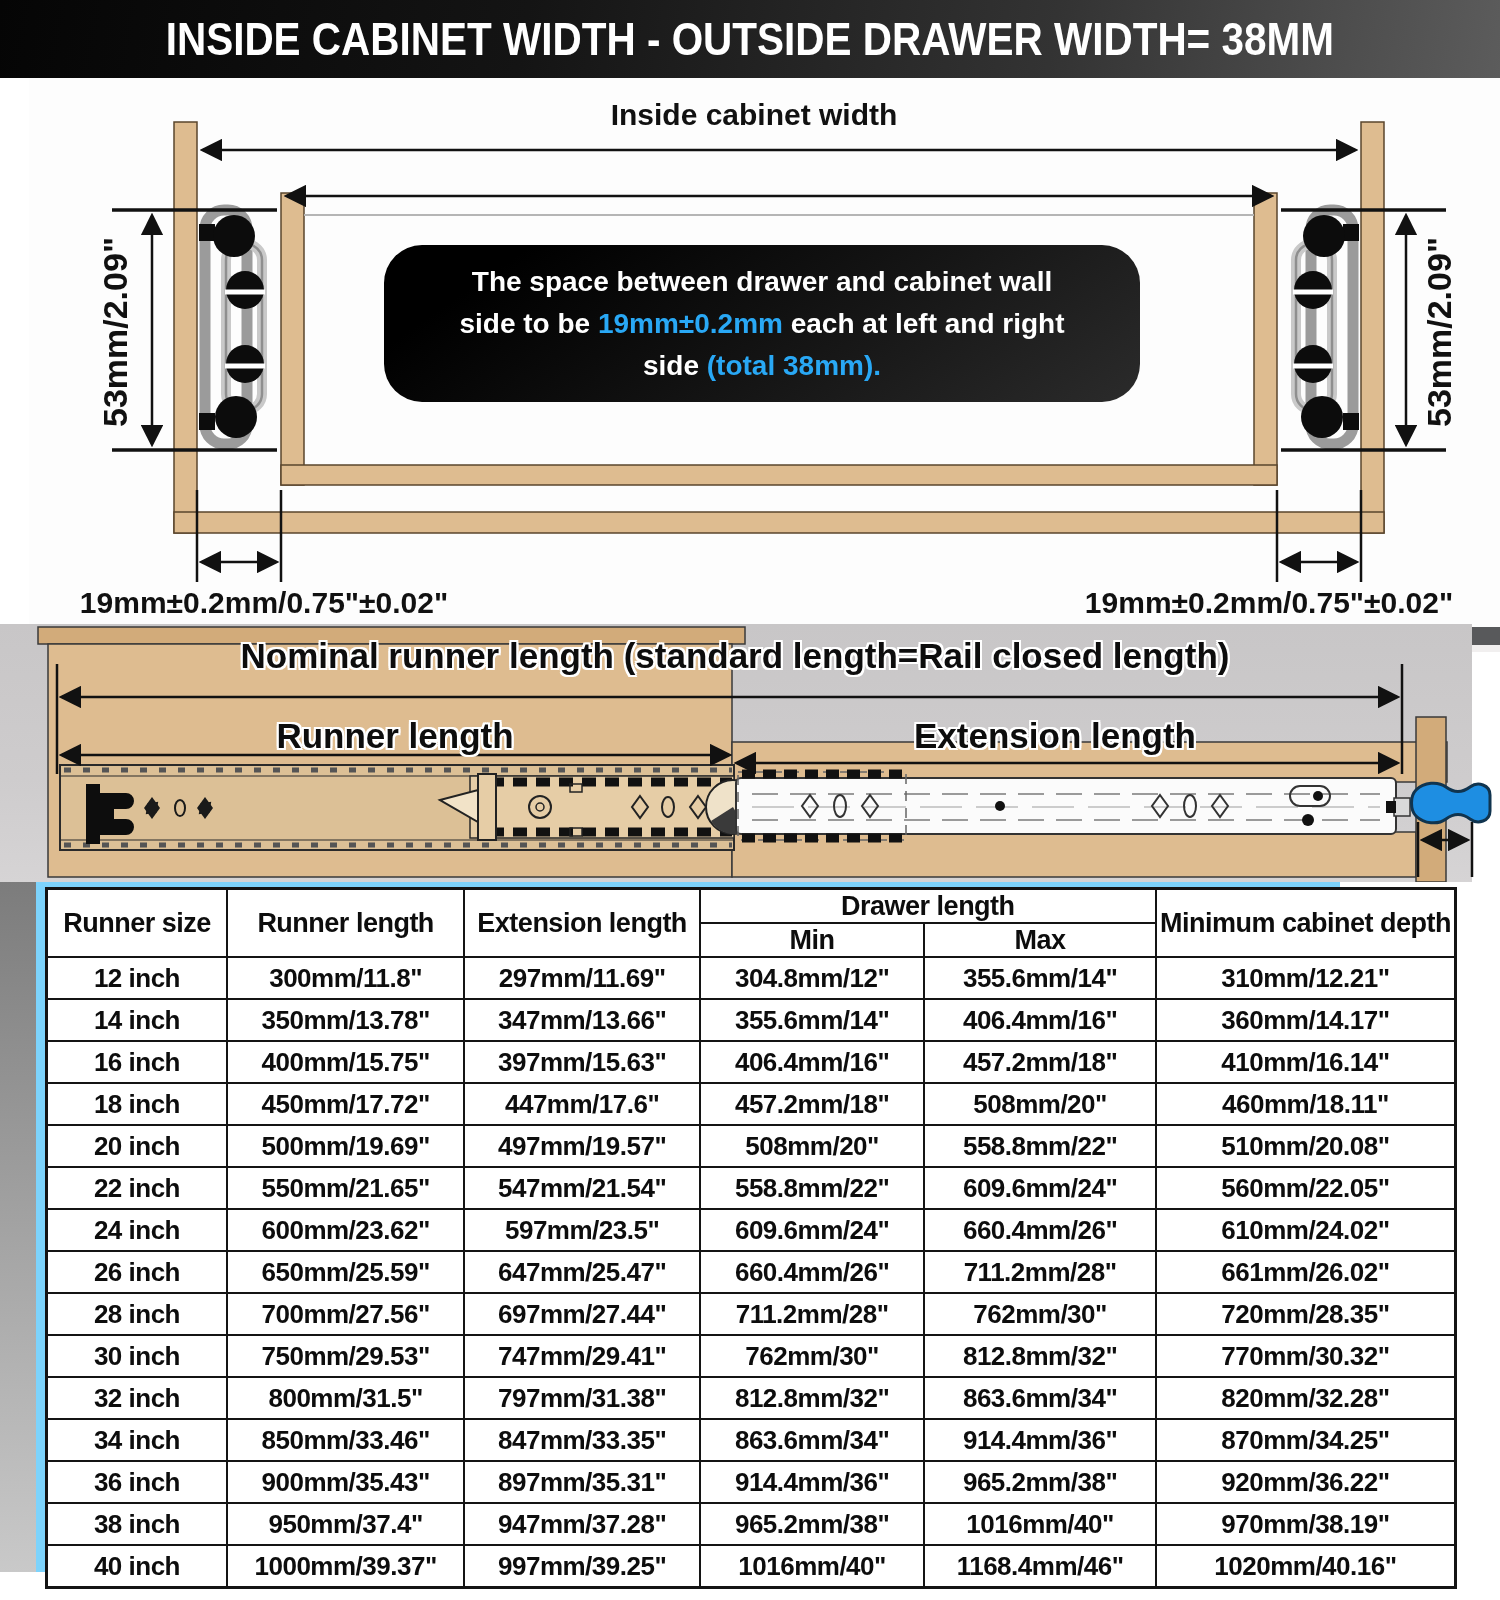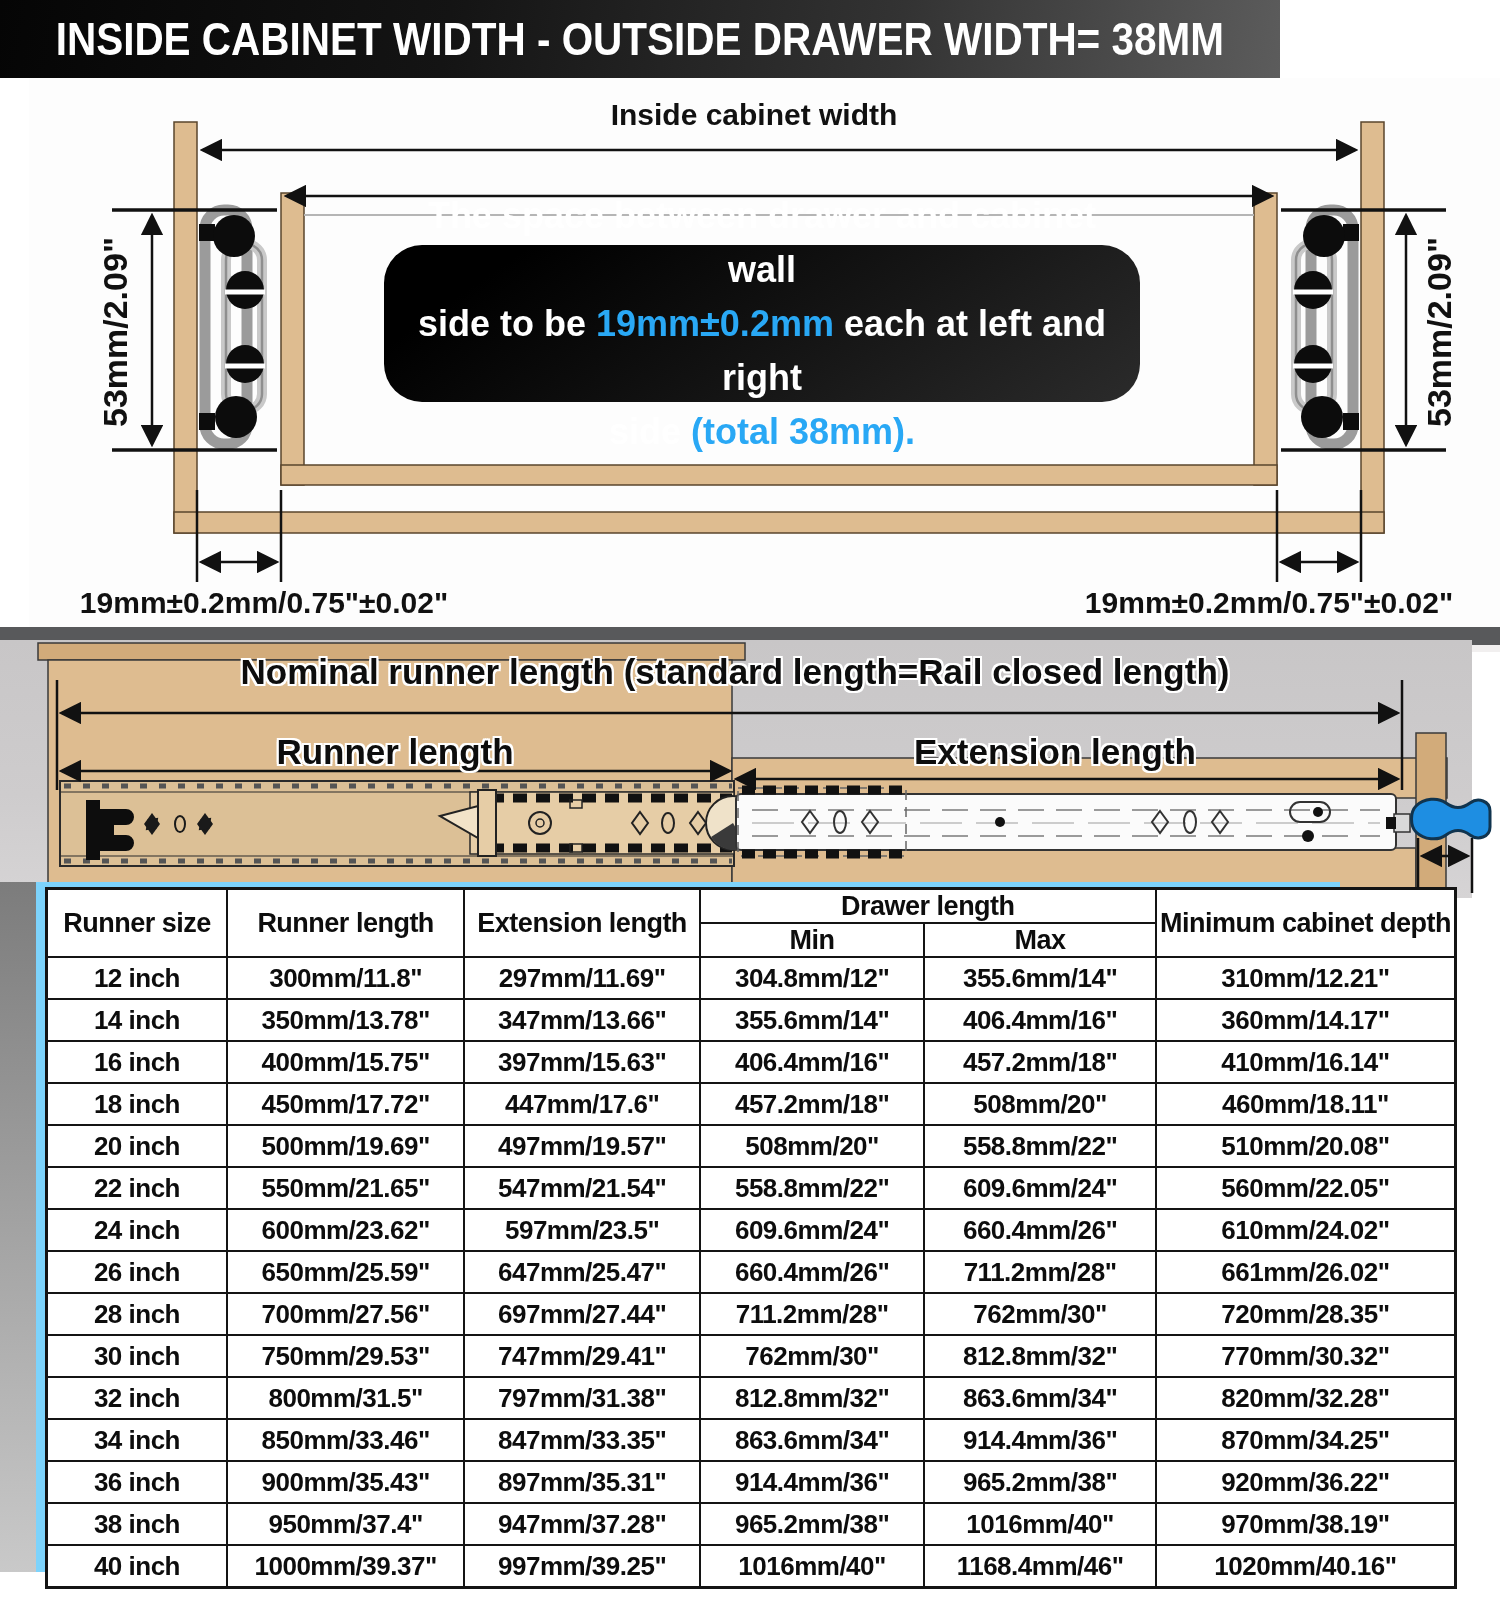--- a/index.html
+++ b/index.html
@@ -9,58 +9,58 @@
     --line:#111111;
   }
   html,body{margin:0;padding:0;background:#ffffff;}
   #stage{
     position:relative;width:1500px;height:1600px;overflow:hidden;
     font-family:"Liberation Sans", sans-serif;color:#111;
     background:#fff;
   }
   
   .banner{
-    position:absolute;left:0;top:0;width:1280px;height:78px;
+    position:absolute;left:0;top:0;width:1500px;height:78px;
     background:linear-gradient(100deg,#050505 0%,#141414 35%,#333 70%,#5c5c5c 100%);
     display:flex;align-items:center;justify-content:center;
   }
   .banner-title{
     color:#fff;font-size:46px;font-weight:bold;letter-spacing:0px;
     transform:scaleX(0.88);white-space:nowrap;
   }
   
   .top-diagram{position:absolute;left:0;top:78px;width:1500px;height:549px;background:#fdfdfd;margin-left:29px;}
   .top-diagram svg{position:absolute;left:0;top:0;}
   .lbl{position:absolute;text-align:center;color:#111;}
   .width-label{font-size:30px;font-weight:bold;}
   .inside-label{left:375px;top:20px;width:700px;}
   .outside-label{left:375px;top:66px;width:700px;}
   .note-box{
     position:absolute;left:355px;top:167px;width:756px;height:157px;
     border-radius:38px;
     background:linear-gradient(145deg,#000 15%,#161616 60%,#2b2b2b 100%);
     display:flex;align-items:center;justify-content:center;
   }
-  .note-text{width:724px;font-size:36px;font-weight:bold;line-height:1.5;color:#fff;text-align:center;}
+  .note-text{width:724px;font-size:28px;font-weight:bold;line-height:1.5;color:#fff;text-align:center;}
   .note-text .seg-accent{color:var(--accent);}
   .side-dim{
     width:400px;height:42px;font-size:34px;font-weight:bold;
     transform:rotate(-90deg);transform-origin:center;white-space:nowrap;
   }
   .side-dim-left{left:-112px;top:233px;}
   .side-dim-right{left:1212px;top:233px;}
   .gap-label{font-size:30px;font-weight:bold;top:508px;width:440px;white-space:nowrap;}
   .gap-left{left:15px;}
   .gap-right{left:1020px;}
   
   .divider{position:absolute;left:0;top:627px;width:1500px;height:18px;background:#58595b;}
   .divider-light{position:absolute;left:0;top:645px;width:1500px;height:7px;background:#f1efef;}
   
   .middle-diagram{
-    position:absolute;left:0;top:640px;width:1472px;height:258px;
+    position:absolute;left:0;top:624px;width:1472px;height:258px;
     background:linear-gradient(180deg,#c8c6c7 0%,#cecccd 60%,#d6d4d5 100%);
   }
   .middle-diagram svg{position:absolute;left:0;top:0;}
   .outline-label{
     position:absolute;text-align:center;font-weight:bold;color:#0d0d0d;white-space:nowrap;
     text-shadow:2px 0 0 #fff,-2px 0 0 #fff,0 2px 0 #fff,0 -2px 0 #fff,2px 2px 0 #fff,-2px -2px 0 #fff,2px -2px 0 #fff,-2px 2px 0 #fff;
   }
   .nominal-label{left:10px;top:12px;width:1450px;font-size:35px;}
   .runner-label{left:60px;top:92px;width:670px;font-size:35px;}
   .extension-label{left:740px;top:92px;width:630px;font-size:35px;}

